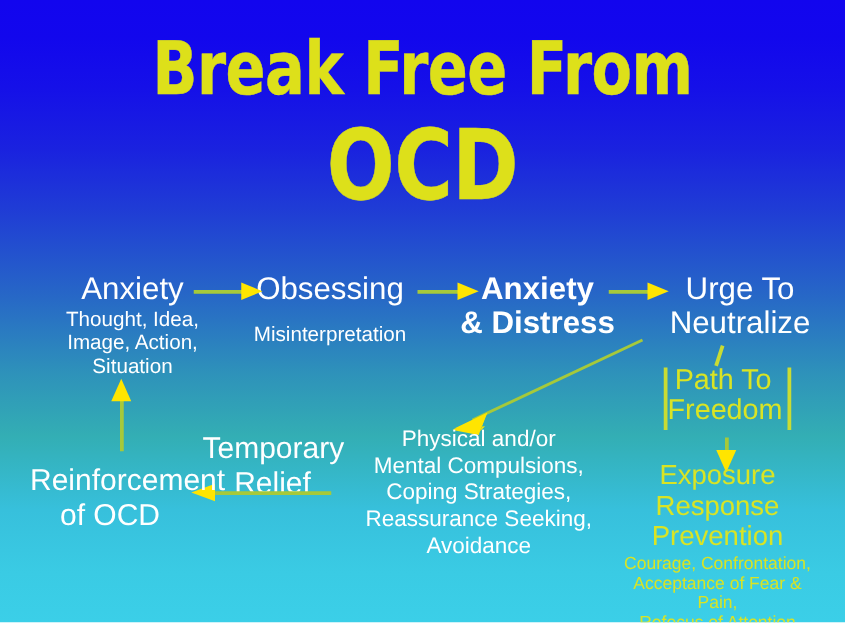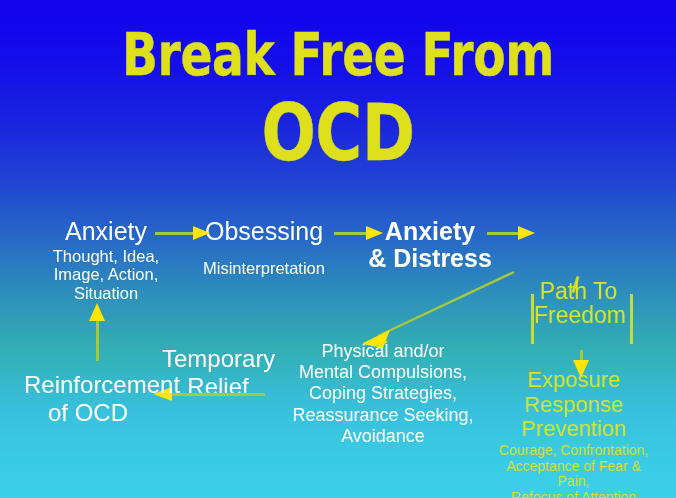--- a/index.html
+++ b/index.html
@@ -167,20 +167,24 @@
   <div class="node" style="left:186px; top:218px; width:156px;">
     <div class="head">Obsessing</div>
     <div class="sub" style="white-space:pre-line; margin-top:14px;">Misinterpretation</div>
   </div>
 
   <div class="node" style="left:366px; top:218px; width:128px;">
     <div class="head" style="white-space:pre-line;font-weight:bold;">Anxiety
 &amp; Distress</div>
   </div>
 
+  <div class="node" style="left:518px; top:218px; width:148px;">
+    <div class="head" style="white-space:pre-line;">Urge To
+Neutralize</div>
+  </div>
 
   <div class="arrow-h right" style="left:155px; top:226px; width:55px;">
     <div class="shaft"></div>
     <div class="head"></div>
   </div>
 
   <div class="arrow-h right" style="left:334px; top:226px; width:49px;">
     <div class="shaft"></div>
     <div class="head"></div>
   </div>
@@ -194,21 +198,21 @@
     <line x1="514" y1="272" x2="378" y2="336" stroke="#a6c93a" stroke-width="2.4"></line>
     <polygon points="363,343 390,330 384,345 388,341" fill="#ffe500"></polygon>
     <polygon points="362,344 389,331 383,348" fill="#ffe500"></polygon>
   </svg>
 
   <div class="tick-slash" style="left:574px; top:276px; height:17px;"></div>
 
   <div class="bracket-bar" style="left:531px; top:294px; height:50px;"></div>
   <div class="bracket-bar" style="left:630px; top:294px; height:50px;"></div>
 
-  <div class="node green" style="left:534px; top:279px; width:89px;">
+  <div class="node green" style="left:534px; top:291px; width:89px;">
     <div class="head" style="white-space:pre-line; font-size:23px;">Path To
 Freedom</div>
   </div>
 
   <div class="arrow-v down" style="left:573px; top:350px; height:28px;">
     <div class="shaft"></div>
     <div class="head"></div>
   </div>
 
   <div class="node green" style="left:489px; top:368px; width:170px;">

